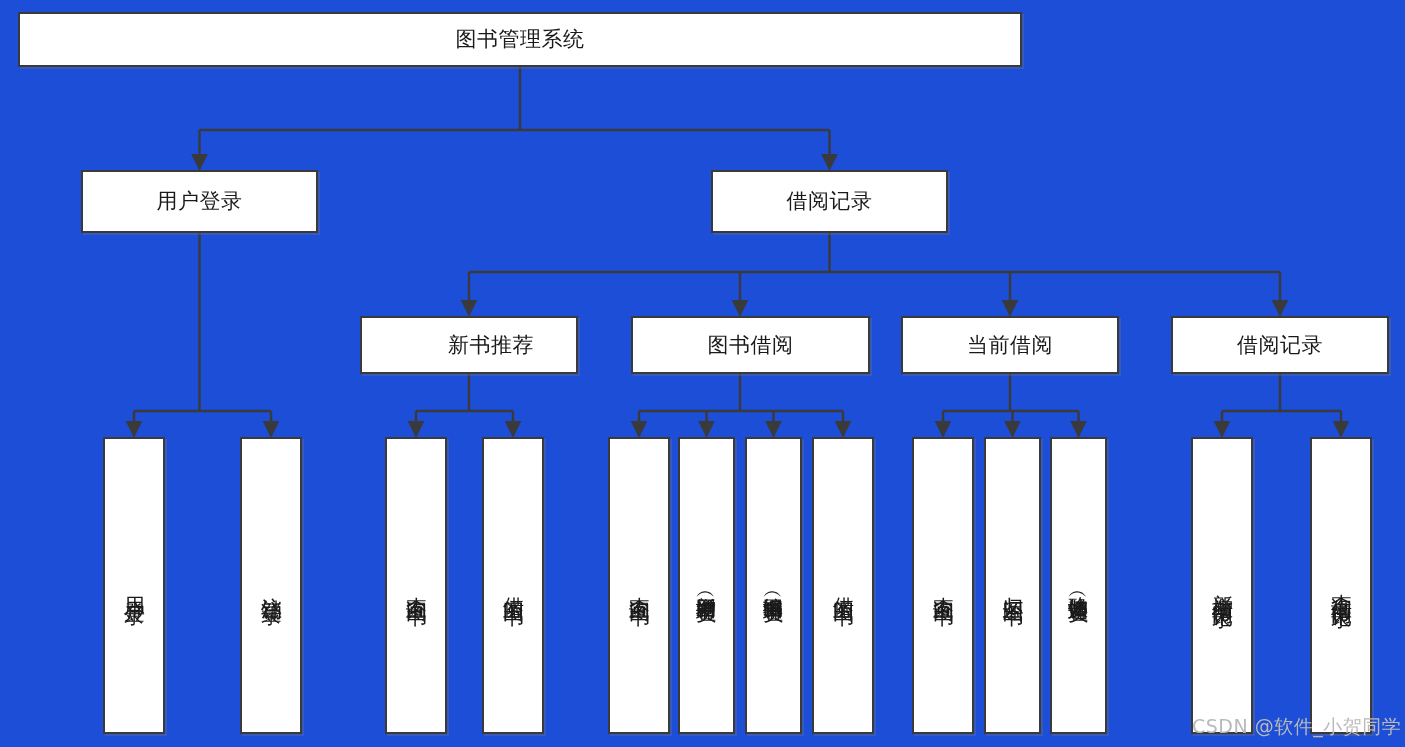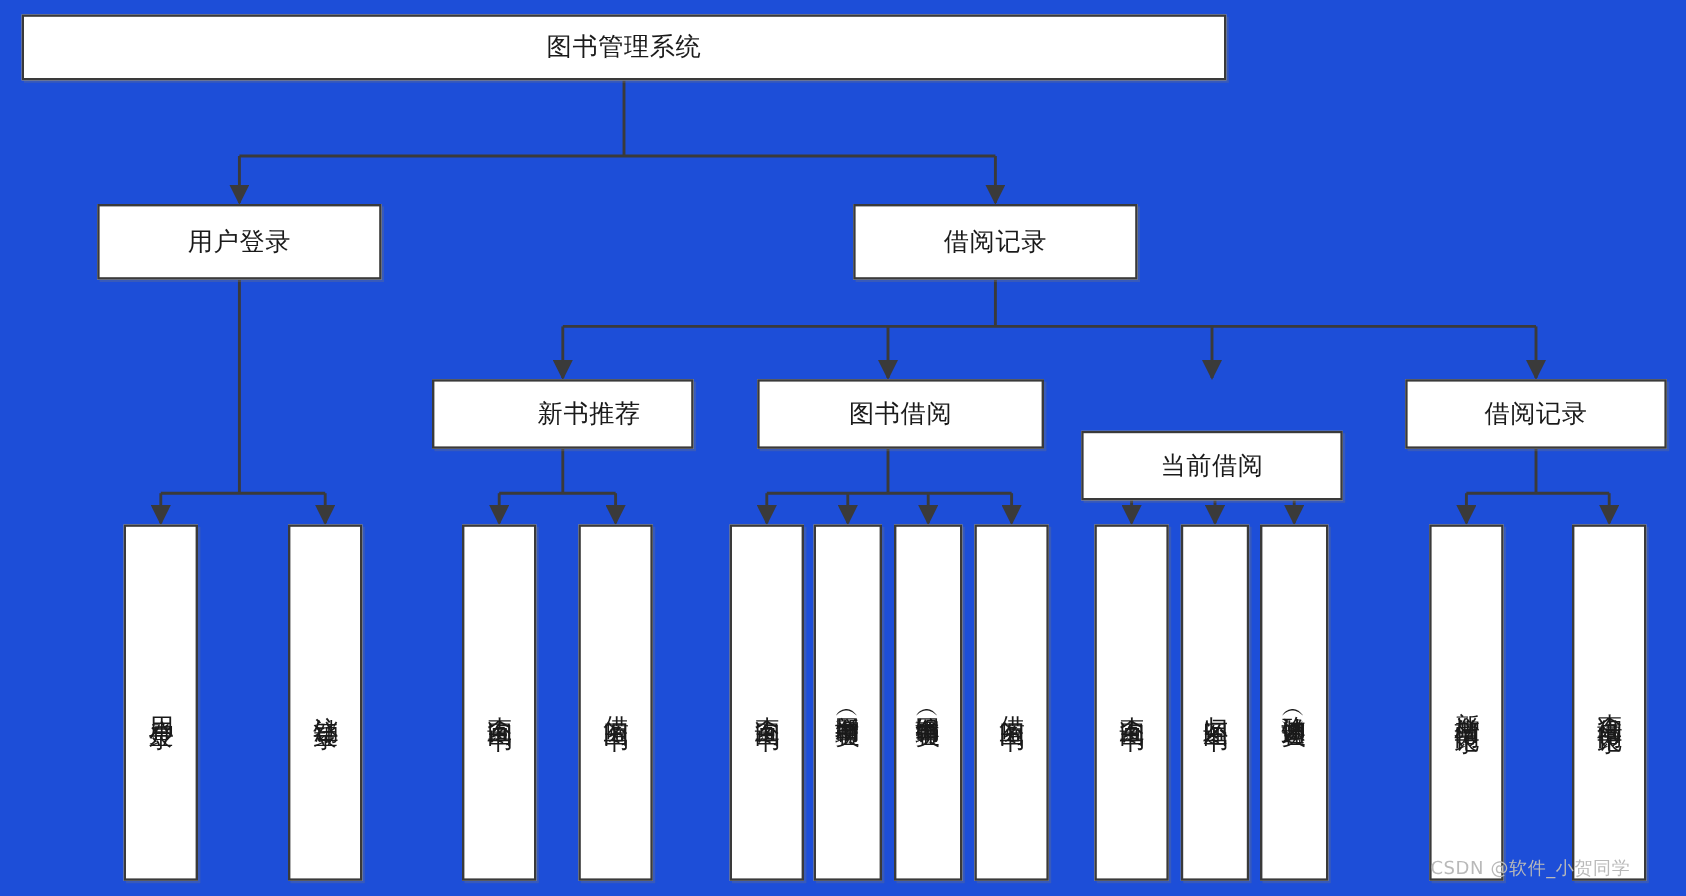--- a/index.html
+++ b/index.html
@@ -48,21 +48,21 @@
   }
   .node.vertical .lbl {
     writing-mode: vertical-rl;
     text-orientation: upright;
     letter-spacing: 3px;
     line-height: 1;
     white-space: nowrap;
   }
   .watermark {
     position: absolute;
-    font-size: 15px;
+    font-size: 19px;
     color: #b9b9b9;
     white-space: nowrap;
     z-index: 5;
     letter-spacing: 0.5px;
   }
 </style>
 </head>
 <body>
 
 <div id="canvas">
@@ -119,21 +119,21 @@
       </div>
       <div class="node" style="left: 711px; top: 170px; width: 237px; height: 63px;">
         <span class="lbl">借阅记录</span>
       </div>
       <div class="node" style="left: 360px; top: 316px; width: 218px; height: 58px; padding-left: 44px;">
         <span class="lbl">新书推荐</span>
       </div>
       <div class="node" style="left: 631px; top: 316px; width: 239px; height: 58px;">
         <span class="lbl">图书借阅</span>
       </div>
-      <div class="node" style="left: 901px; top: 316px; width: 218px; height: 58px; margin-top: 43px;">
+      <div class="node" style="left: 901px; top: 316px; width: 218px; height: 58px;">
         <span class="lbl">当前借阅</span>
       </div>
       <div class="node" style="left: 1171px; top: 316px; width: 218px; height: 58px;">
         <span class="lbl">借阅记录</span>
       </div>
       <div class="node vertical" style="left: 103px; top: 437px; width: 62px; height: 297px;">
         <span class="lbl">用户登录</span>
       </div>
       <div class="node vertical" style="left: 240px; top: 437px; width: 62px; height: 297px;">
         <span class="lbl">注销登录</span>

